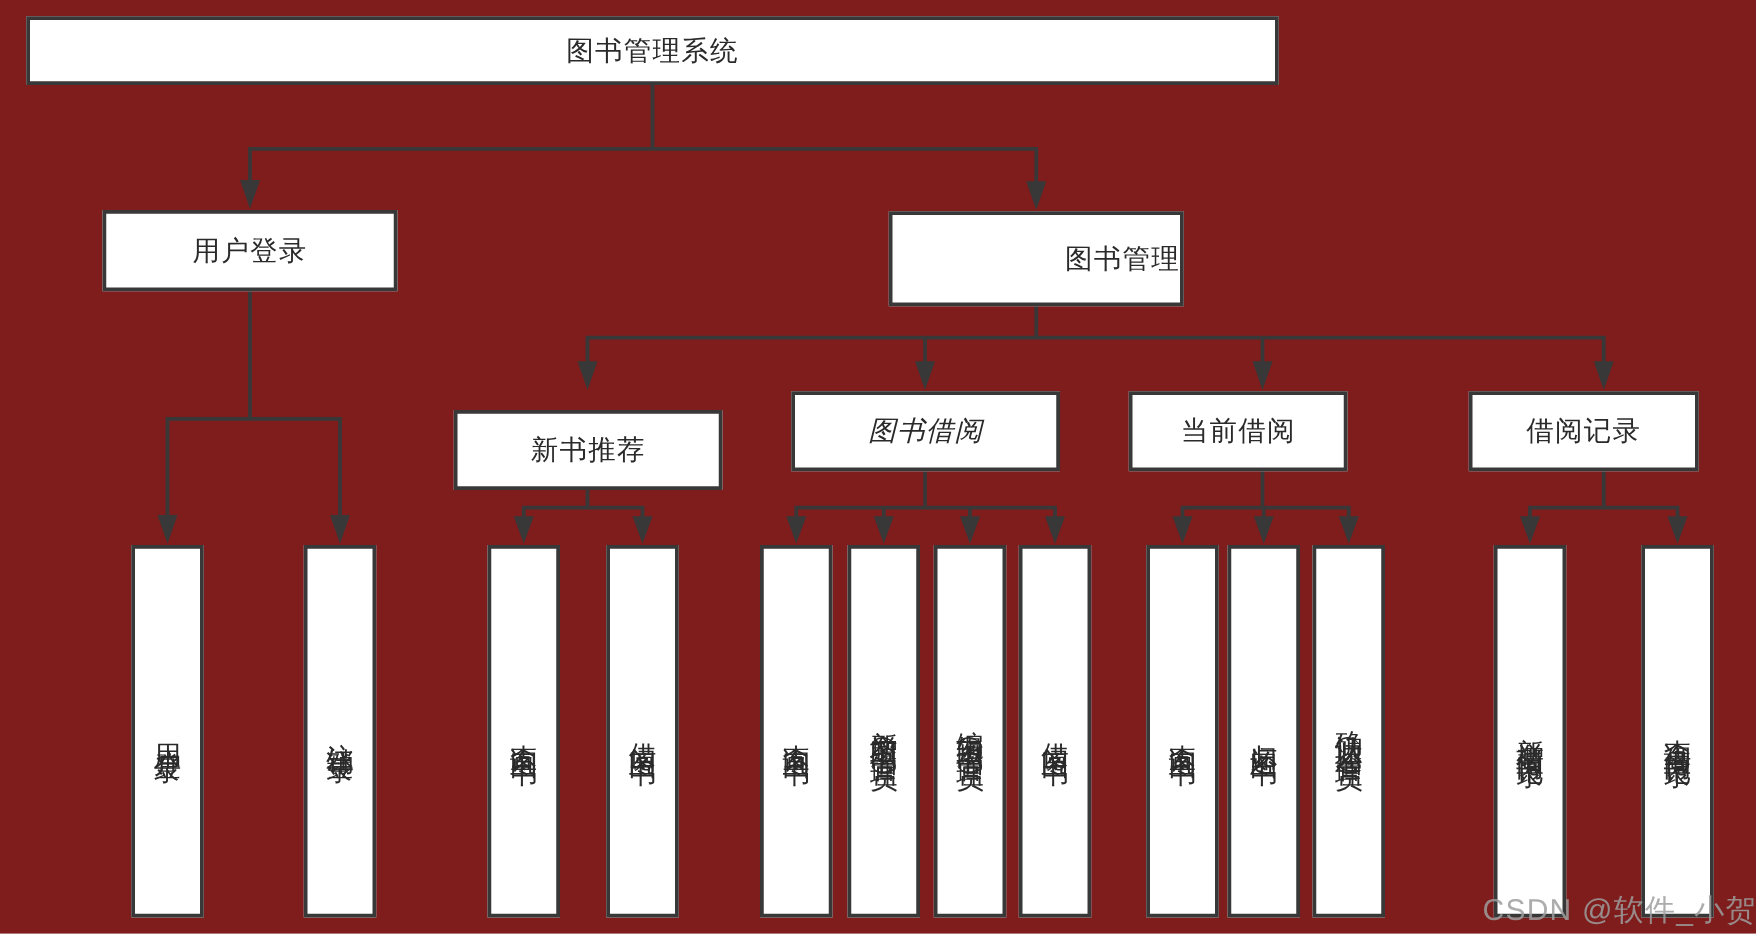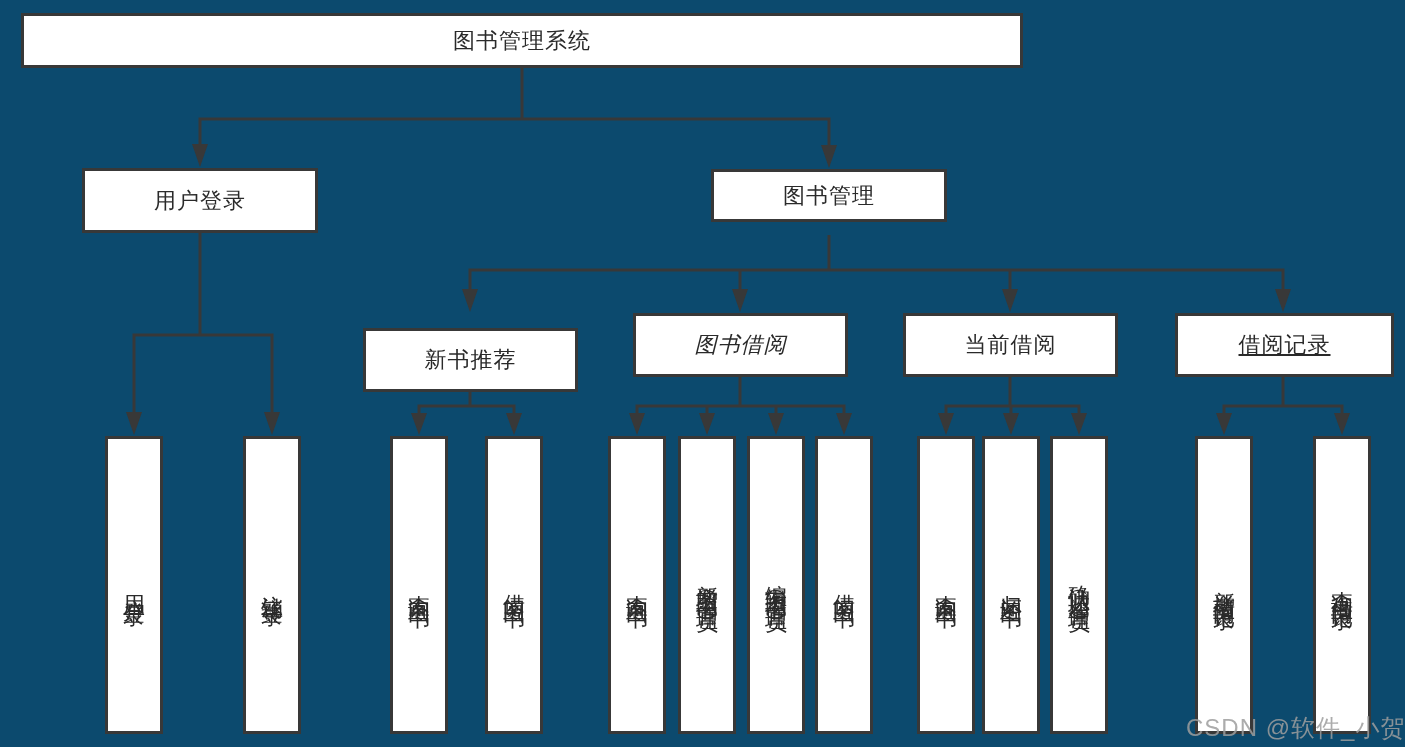--- a/index.html
+++ b/index.html
@@ -1,20 +1,20 @@
 <!DOCTYPE html>
 <html><head>
 <meta charset="utf-8">
 <style>
   html, body { margin: 0; padding: 0; background: #ffffff; }
   #canvas {
     position: relative;
     width: 1405px;
     height: 747px;
-    background: #0c4a6e;
+    background: #7f1d1d;
     overflow: hidden;
     font-family: "Liberation Sans", "DejaVu Sans", sans-serif;
   }
   #connectors {
     position: absolute;
     left: 0; top: 0;
     width: 1405px; height: 747px;
     z-index: 1;
   }
   .node {
@@ -33,26 +33,26 @@
   }
   .node.leaf span {
     writing-mode: vertical-rl;
     letter-spacing: 4px;
     line-height: 1.0;
   }
   
   #n-root   { left: 21px;  top: 13px;  width: 1002px; height: 55px; }
   
   #n-login  { left: 82px;  top: 168px; width: 236px;  height: 65px; }
-  #n-mgmt   { left: 711px; top: 169px; width: 236px;  height: 53px; }
+  #n-mgmt   { left: 711px; top: 169px; width: 236px;  height: 76px; justify-content: flex-end; }
   
   #n-l3-0   { left: 363px;  top: 313px; width: 215px; height: 64px; margin-top: 15px; }
   #n-l3-1   { left: 633px;  top: 313px; width: 215px; height: 64px; font-style: italic; }
-  #n-l3-2   { left: 903px;  top: 313px; width: 215px; height: 64px; }
-  #n-l3-3   { left: 1175px; top: 313px; width: 219px; height: 64px; text-decoration: underline; }
+  #n-l3-2   { left: 903px;  top: 313px; width: 175px; height: 64px; }
+  #n-l3-3   { left: 1175px; top: 313px; width: 184px; height: 64px; }
   
   .leaf { top: 436px; width: 58px; height: 298px; }
   #n-leaf-login-0  { left: 105px; }
   #n-leaf-login-1  { left: 243px; }
   #n-leaf-rec-0    { left: 390px; }
   #n-leaf-rec-1    { left: 485px; }
   #n-leaf-bor-0    { left: 608px; }
   #n-leaf-bor-1    { left: 678px; }
   #n-leaf-bor-2    { left: 747px; }
   #n-leaf-bor-3    { left: 815px; }

